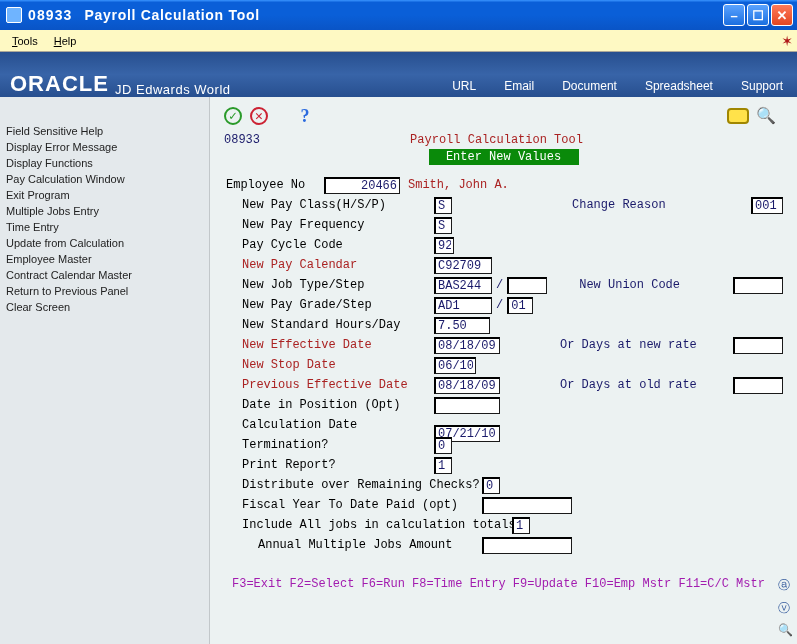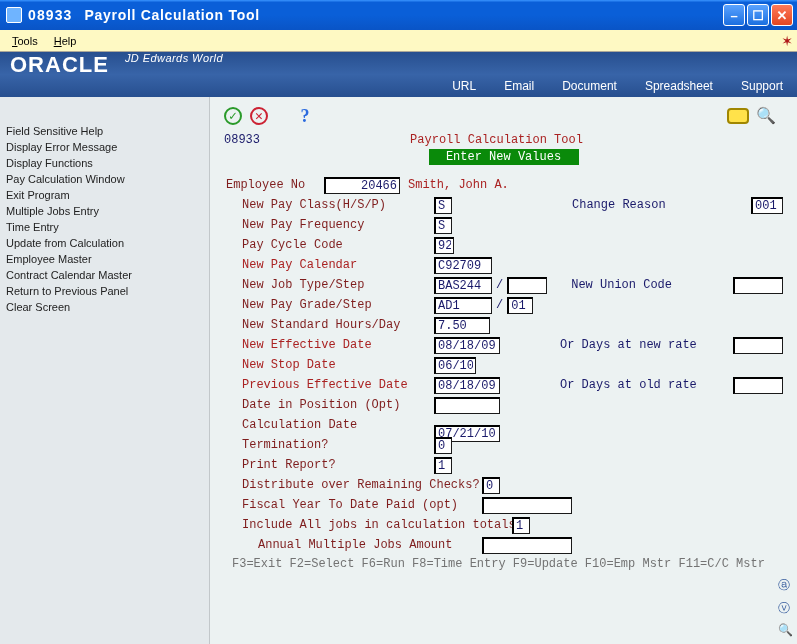--- a/index.html
+++ b/index.html
@@ -71,35 +71,34 @@
   .menubar .rglyph {
     margin-left: auto;
     color: #b01818;
     font-size: 14px;
   }
   
   .oband {
     height: 45px;
     background: linear-gradient(to bottom,#274f8f 0%, #3864a8 50%, #274f8f 100%);
     display: flex;
-    align-items: flex-start;
+    align-items: flex-end;
     padding: 0 14px 0 10px;
     color: #fff;
   }
   .oband .ologo {
     font-family: Arial, sans-serif;
     font-weight: bold;
     font-size: 22px;
     letter-spacing: 1px;
   }
   .oband .otag {
-    font-size: 11px;
-    margin-left: 16px;
+    font-size: 13px;
+    margin-left: 6px;
     letter-spacing: .04em;
-    font-style: italic;
   }
   .oband .olinks { margin-left: auto; display: flex; align-items:flex-end; height:100%; padding-bottom:4px; }
   .oband .olink {
     font-size: 12px;
     margin-left: 28px;
     cursor: pointer;
   }
   
   .app {
     display: flex;
@@ -140,44 +139,44 @@
   .hdr .scr{color:#1a1a6a;}
   .hdr .ctitle{flex:1;text-align:center;color:#a22;}
   .banner{
     width:150px;margin:2px auto 10px auto;
     background:#0a8a0a;color:#fff;text-align:center;
     font-family:"Courier New",monospace;font-size:12px;
     padding:1px 0;
   }
   
   .row{display:flex;align-items:center;height:20px;}
-  .lab{color:#7f1d1d;white-space:pre;}
+  .lab{color:#000000;white-space:pre;}
   .lab.red{color:#a22;}
   .cell-inp{
     border:1px solid #1a1a1a;border-left:2px solid #000;border-top:2px solid #000;
     background:#fff;color:#1a1a6a;
     font-family:"Courier New",monospace;font-size:12px;
     height:17px;padding:0 2px;
   }
   .slash{padding:0 4px;}
   .rfill{flex:1;}
   .group1 .lab{width:210px;padding-left:18px;}
   .group2 .lab{width:232px;padding-left:18px;}
   .emp-row .lab{width:100px;padding-left:2px;}
   .empname{color:#a22;margin-left:8px;}
-  .side-lab{color:#1a1a6a;margin-left:24px;white-space:pre;}
+  .side-lab{color:#1a1a6a;margin-left:32px;white-space:pre;}
   
   .rside{
     position:absolute;right:4px;bottom:6px;
     display:flex;flex-direction:column;gap:6px;
     font-size:12px;color:#3a5f9f;
   }
   .rside span{cursor:pointer;}
   
-  .fhint{margin-top:2px;padding-left:8px;color:#737373;}
+  .fhint{margin-top:22px;padding-left:8px;color:#a21caf;}
 </style>
 </head>
 <body>
 
 <div class="titlebar">
   <div class="appicon"></div>
   <div class="title">08933</div>
   <div class="title2">Payroll Calculation Tool</div>
   <div class="spacer"></div>
   <div class="tbx">–</div>

